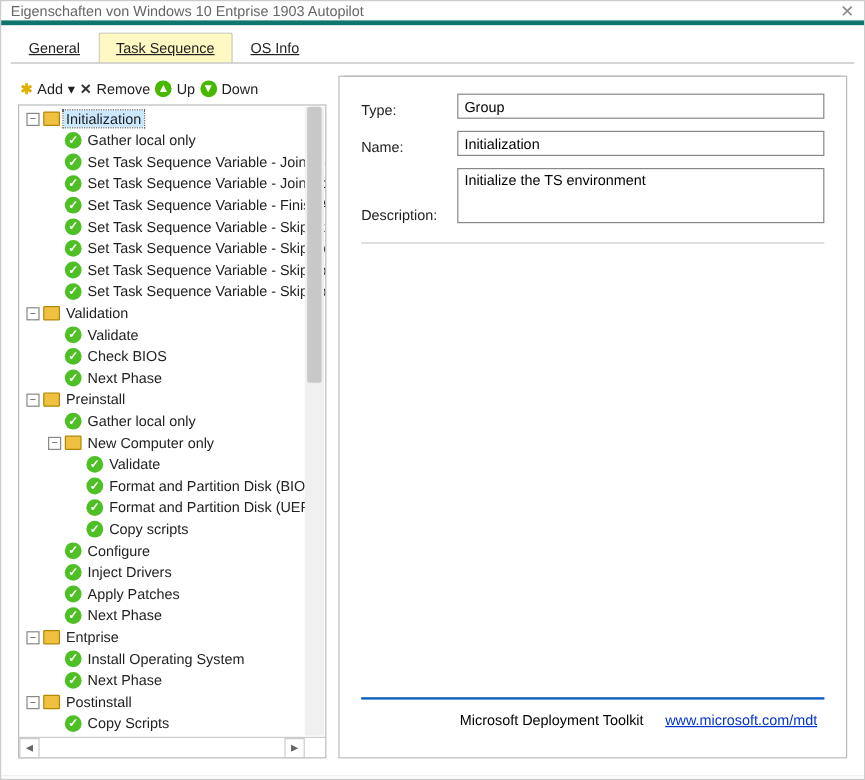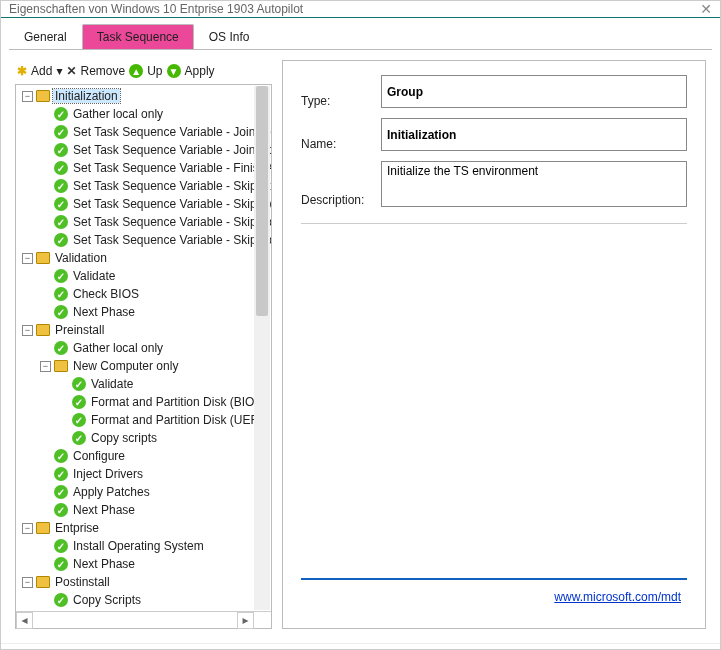--- a/index.html
+++ b/index.html
@@ -1,22 +1,22 @@
 <!DOCTYPE html>
 <html><head>
 <meta charset="utf-8">
 <style>
 * { box-sizing: border-box; font-family: "Segoe UI", Tahoma, sans-serif; font-size: 12px; }
 body { margin: 0; background: #fff; width: 721px; height: 650px; overflow: hidden; }
 .window { border: 1px solid #ccc; width: 721px; height: 650px; display: flex; flex-direction: column; }
-.titlebar { height: 30px; display: flex; align-items: center; padding: 0 8px; color: #666; border-bottom: 1px solid #0f766e; }
+.titlebar { height: 30px; display: flex; align-items: center; padding: 0 8px; color: #666; border-bottom: 4px solid #0f766e; }
 .titlebar .close { margin-left: auto; color: #888; font-size: 14px; cursor: pointer; }
 .main-tabs { display: flex; padding: 6px 8px 0 8px; }
-.main-tab { padding: 5px 14px 5px 14px; border: 1px solid transparent; cursor: pointer; color: #222; }
-.main-tab.active { border: 1px solid #bbb; border-bottom: 1px solid #fff; background: #ec4899; border-radius: 2px 2px 0 0; }
+.main-tab { padding: 5px 14px 5px 14px; border: 1px solid transparent; cursor: pointer; color: #222; text-decoration: underline; }
+.main-tab.active { border: 1px solid #bbb; border-bottom: 1px solid #fff; background: #fef9c3; border-radius: 2px 2px 0 0; }
 .tab-body { flex: 1; border-top: 1px solid #bbb; margin: -1px 8px 8px 8px; display: flex; gap: 10px; padding: 10px 6px 6px 6px; }
 .left { width: 257px; display: flex; flex-direction: column; }
 .toolbar { display: flex; align-items: center; gap: 4px; padding: 4px 2px 6px 2px; }
 .toolbar .btn { display: inline-flex; align-items: center; gap: 4px; cursor: pointer; color: #222; }
 .tree-wrap { flex: 1; border: 1px solid #bbb; display: flex; flex-direction: column; min-height: 0; }
 .tree { flex: 1; overflow: hidden; padding: 2px 0; position: relative; }
 .tree-row { display: flex; align-items: center; height: 18px; white-space: nowrap; cursor: pointer; }
 .tree-row.selected .label { background: #cce8ff; outline: 1px dotted #666; }
 .expander { width: 11px; height: 11px; border: 1px solid #888; font-size: 9px; line-height: 9px; text-align: center; margin-right: 3px; color: #555; background: #fff; flex-shrink: 0; }
 .expander.none { border: none; }
@@ -27,21 +27,21 @@
 .hscroll .arrow { width: 17px; height: 17px; border: 1px solid #ccc; text-align: center; line-height: 14px; color: #666; cursor: pointer; }
 .hscroll .track { flex: 1; }
 .vscroll-stub { width: 17px; background: #f0f0f0; }
 .right { flex: 1; display: flex; flex-direction: column; border: 1px solid #bbb; padding: 0; }
 .sub-tabs { display: flex; padding: 4px 4px 0 4px; }
 .sub-tab { padding: 4px 12px; border: 1px solid transparent; cursor: pointer; }
 .sub-tab.active { border: 1px solid #bbb; border-bottom: 1px solid #fff; background: #fff; }
 .sub-body { border-top: 1px solid #bbb; margin: -1px 4px 4px 4px; flex: 1; padding: 14px 14px; display: flex; flex-direction: column; position: relative; }
 .form-row { display: flex; align-items: flex-end; margin-bottom: 10px; }
 .form-row .lbl { width: 80px; padding-top: 3px; color: #222; }
-.form-row input[type=text] { flex: 1; border: 1px solid #888; height: 33px; padding: 2px 5px; font-weight: bold; }
+.form-row input[type=text] { flex: 1; border: 1px solid #888; height: 21px; padding: 2px 5px; }
 .form-row textarea { flex: 1; border: 1px solid #888; height: 46px; padding: 2px 5px; resize: none; font-family: inherit; }
 hr.sep2 { border: none; border-top: 1px solid #ccc; margin: 6px 0; }
 .footer-link { margin-top: auto; border-top: 2px solid #1060c0; padding: 10px 6px 6px 6px; display: flex; justify-content: flex-end; align-items: center; gap: 18px; font-size: 12px; }
 .footer-link a { color: #0033cc; text-decoration: underline; cursor: pointer; }
 .bottom-buttons { display: flex; justify-content: flex-end; gap: 6px; padding: 8px 16px 10px 0; border-top: 1px solid #eee; }
 .icon-sun { color: #e0b000; font-weight: bold; }
 .icon-x { color: #333; font-weight: bold; }
 .icon-arrow { width: 14px; height: 14px; border-radius: 7px; background: #47b800; color: #fff; display: inline-flex; align-items: center; justify-content: center; font-size: 10px; }
 .vtrack { position: absolute; right: 1px; top: 1px; bottom: 1px; width: 16px; background: #f0f0f0; }
 .vthumb { position:absolute; left:2px; right:2px; top:0; height:230px; background:#c8c8c8; border-radius:2px; }
@@ -72,21 +72,21 @@
         <span class="btn">
           <span class="icon-x">✕</span>
           <span>Remove</span>
         </span>
         <span class="btn">
           <span class="icon-arrow">▲</span>
           <span>Up</span>
         </span>
         <span class="btn">
           <span class="icon-arrow">▼</span>
-          <span>Apply</span>
+          <span>Down</span>
         </span>
       </div>
 
       <div class="tree-wrap">
         <div class="tree" id="tree">
           <div class="vtrack">
               <div class="vthumb"></div>
             </div>
         <div class="tree-row selected" style="padding-left: 6px;">
               <span class="expander">−</span>
@@ -252,20 +252,21 @@
         <div class="form-row">
           <div class="lbl">Name:</div>
           <input type="text" value="Initialization" style="">
         </div>
         <div class="form-row">
           <div class="lbl">Description:</div>
           <textarea style="">Initialize the TS environment</textarea>
         </div>
         <hr class="sep2">
         <div class="footer-link">
+          <span>Microsoft Deployment Toolkit</span>
           <a>www.microsoft.com/mdt</a>
         </div>
       </div>
     </div>
   </div>
 
   <div class="bottom-buttons">
     
     
     

